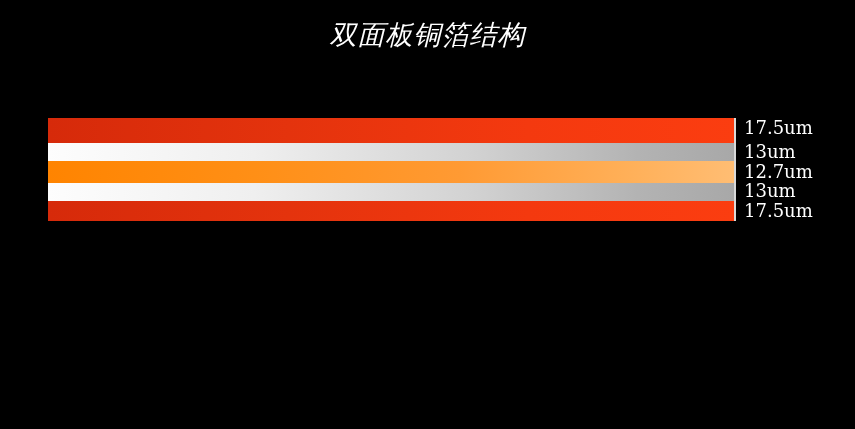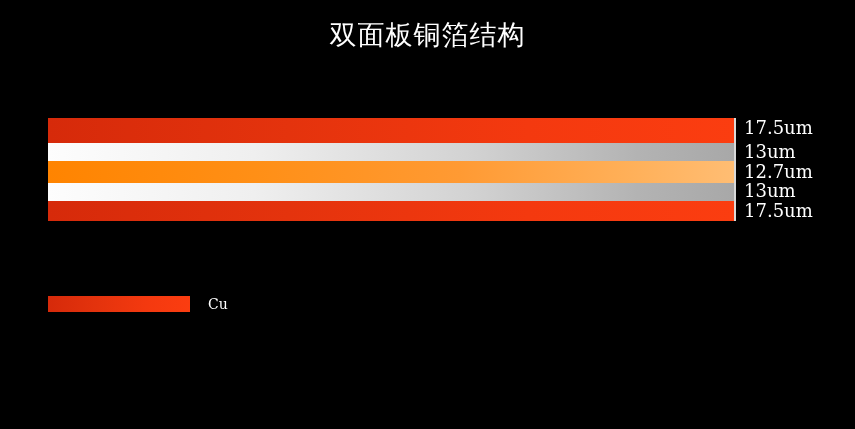--- a/index.html
+++ b/index.html
@@ -23,20 +23,21 @@
     top: 18px;
     width: 855px;
     text-align: center;
     font-family: "DejaVu Sans", sans-serif;
     font-size: 27px;
     font-weight: 400;
     line-height: 34px;
     letter-spacing: 1px;
     color: #ffffff;
     white-space: nowrap;
+    font-style: italic;
   }
 
   
   #stack-area {
     position: absolute;
     left: 48px;
     top: 118px;
     width: 686px;
     height: 103px;
   }
@@ -154,20 +155,16 @@
 <div id="layer-labels">
   <div class="layer-label" style="top:3px;">17.5um</div>
   <div class="layer-label" style="top:27px;">13um</div>
   <div class="layer-label" style="top:47px;">12.7um</div>
   <div class="layer-label" style="top:66px;">13um</div>
   <div class="layer-label" style="top:86px;">17.5um</div>
 </div>
 
 <div id="legend">
 
-  <div class="legend-row">
-    <div class="legend-swatch fill-cu"></div>
-    <div class="legend-label">Cu</div>
-  </div>
 
 
 
 </div>
 
 </body></html>

